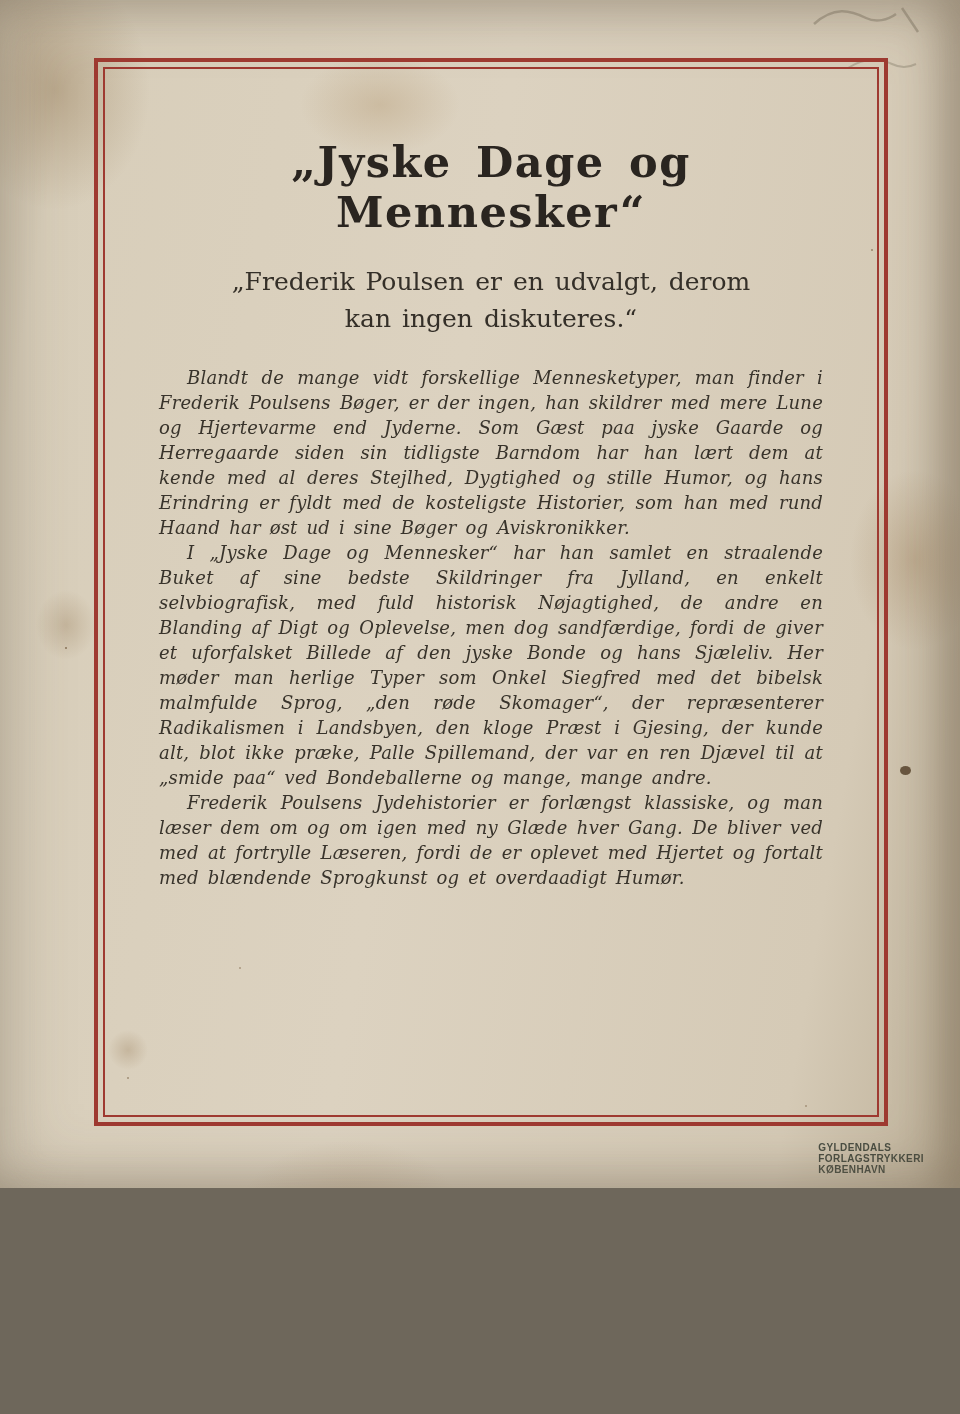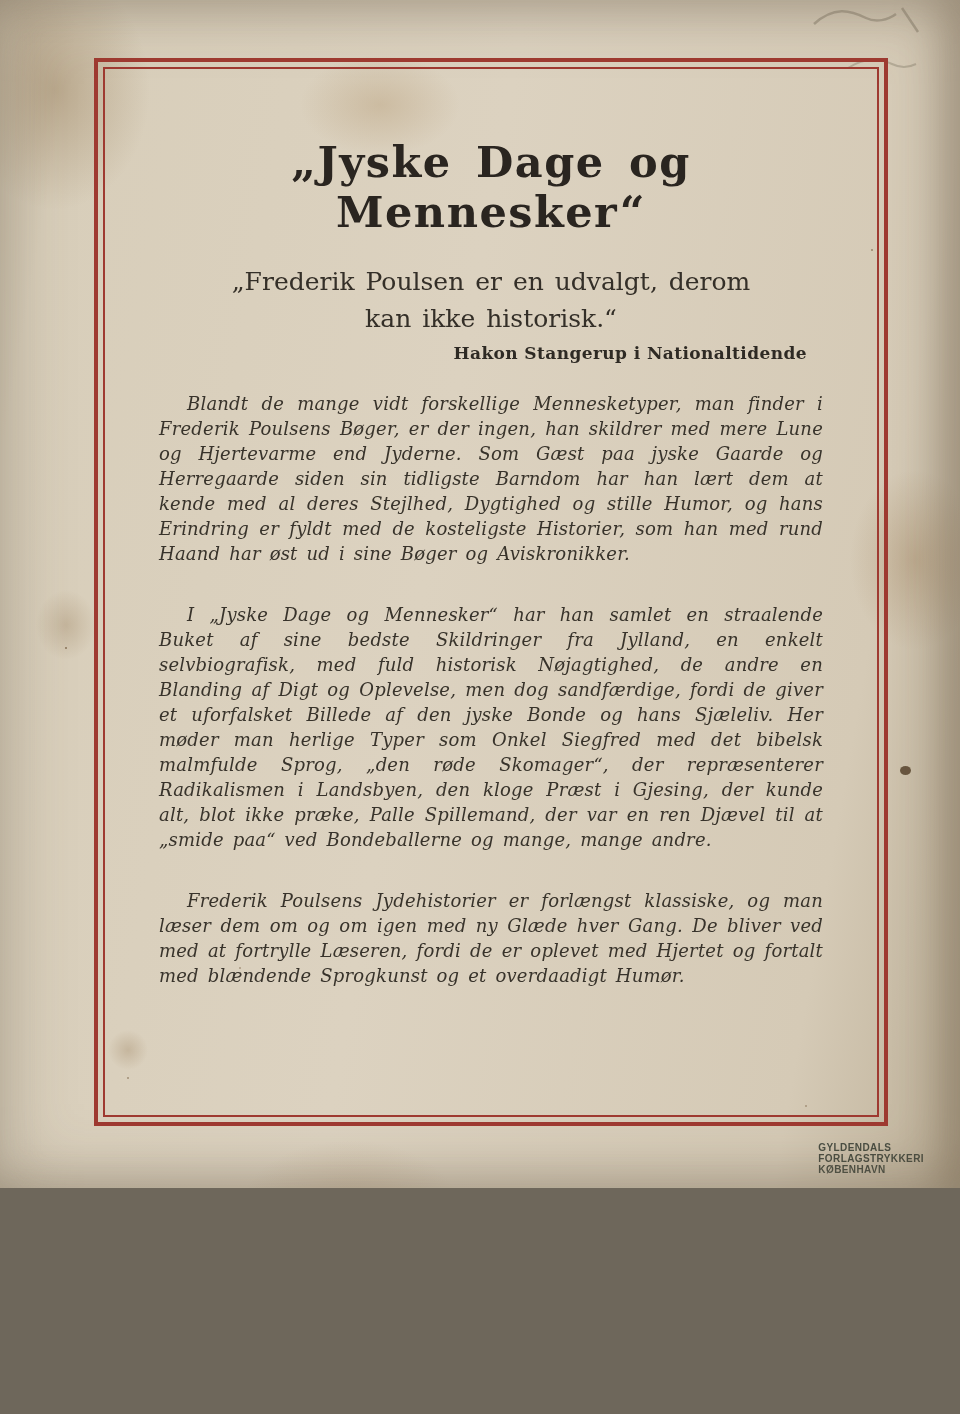--- a/index.html
+++ b/index.html
@@ -36,21 +36,21 @@
     radial-gradient(circle 2px at 388px 1332px, rgba(110,85,55,.3) 60%, transparent 61%);}
   .pencil-marks{position:absolute;right:18px;top:2px;width:150px;height:100px;pointer-events:none;opacity:.55;}
   .frame-outer{position:absolute;left:94px;right:72px;top:58px;bottom:62px;border:4px solid var(--frame-red,#9f3a31);}
   .frame-inner{position:absolute;inset:5px;border:2px solid var(--frame-red,#9f3a31);}
   .content{position:absolute;inset:0;padding:0 54px;overflow:hidden;}
   .title{margin:68px 0 0;text-align:center;font-size:43px;font-weight:700;letter-spacing:1.5px;word-spacing:8px;color:#2a2520;}
   .quote{margin:26px auto 0;text-align:center;font-size:25px;line-height:37px;word-spacing:3px;color:#342f28;}
   .attribution{margin:6px 16px 0 0;text-align:right;font-size:17px;font-weight:700;letter-spacing:.4px;color:#2e2a24;}
   .body-text{margin-top:28px;}
   .body-par{margin:0;text-align:justify;font-size:18px;line-height:25px;text-indent:28px;word-spacing:3px;letter-spacing:.2px;color:#38332b;font-style:italic;}
-  .body-par + .body-par{margin-top:36px;}
+  .body-par + .body-par{}
   .printer{position:absolute;right:36px;bottom:13px;font-family:"Liberation Sans","DejaVu Sans",sans-serif;font-size:10px;font-weight:700;line-height:11px;letter-spacing:.4px;color:#4a4e43;text-align:left;}
 </style>
 </head>
 <body>
 
 <div class="paper">
 
   <div class="stain s1"></div>
   <div class="stain s2"></div>
   <div class="stain s3"></div>
@@ -69,24 +69,23 @@
   </svg>
 
   <div class="frame-outer">
     <div class="frame-inner">
       <div class="content">
 
         <h1 class="title">„Jyske Dage og Mennesker“</h1>
 
         <p class="quote">
           <span>„Frederik Poulsen er en udvalgt, derom</span><br>
-          <span>kan ikke historisk.“</span>
+          <span>kan ingen diskuteres.“</span>
         </p>
 
-        <div class="attribution">Hakon Stangerup i Nationaltidende</div>
 
         <div class="body-text">
           <p class="body-par">Blandt de mange vidt forskellige Mennesketyper, man finder i Frederik Poulsens Bøger, er der ingen, han skildrer med mere Lune og Hjertevarme end Jyderne. Som Gæst paa jyske Gaarde og Herregaarde siden sin tidligste Barndom har han lært dem at kende med al deres Stejlhed, Dygtighed og stille Humor, og hans Erindring er fyldt med de kosteligste Historier, som han med rund Haand har øst ud i sine Bøger og Aviskronikker.</p>
           <p class="body-par">I „Jyske Dage og Mennesker“ har han samlet en straalende Buket af sine bedste Skildringer fra Jylland, en enkelt selvbiografisk, med fuld historisk Nøjagtighed, de andre en Blanding af Digt og Oplevelse, men dog sandfærdige, fordi de giver et uforfalsket Billede af den jyske Bonde og hans Sjæleliv. Her møder man herlige Typer som Onkel Siegfred med det bibelsk malmfulde Sprog, „den røde Skomager“, der repræsenterer Radikalismen i Landsbyen, den kloge Præst i Gjesing, der kunde alt, blot ikke præke, Palle Spillemand, der var en ren Djævel til at „smide paa“ ved Bondeballerne og mange, mange andre.</p>
           <p class="body-par">Frederik Poulsens Jydehistorier er forlængst klassiske, og man læser dem om og om igen med ny Glæde hver Gang. De bliver ved med at fortrylle Læseren, fordi de er oplevet med Hjertet og fortalt med blændende Sprogkunst og et overdaadigt Humør.</p>
         </div>
 
       </div>
     </div>
   </div>

